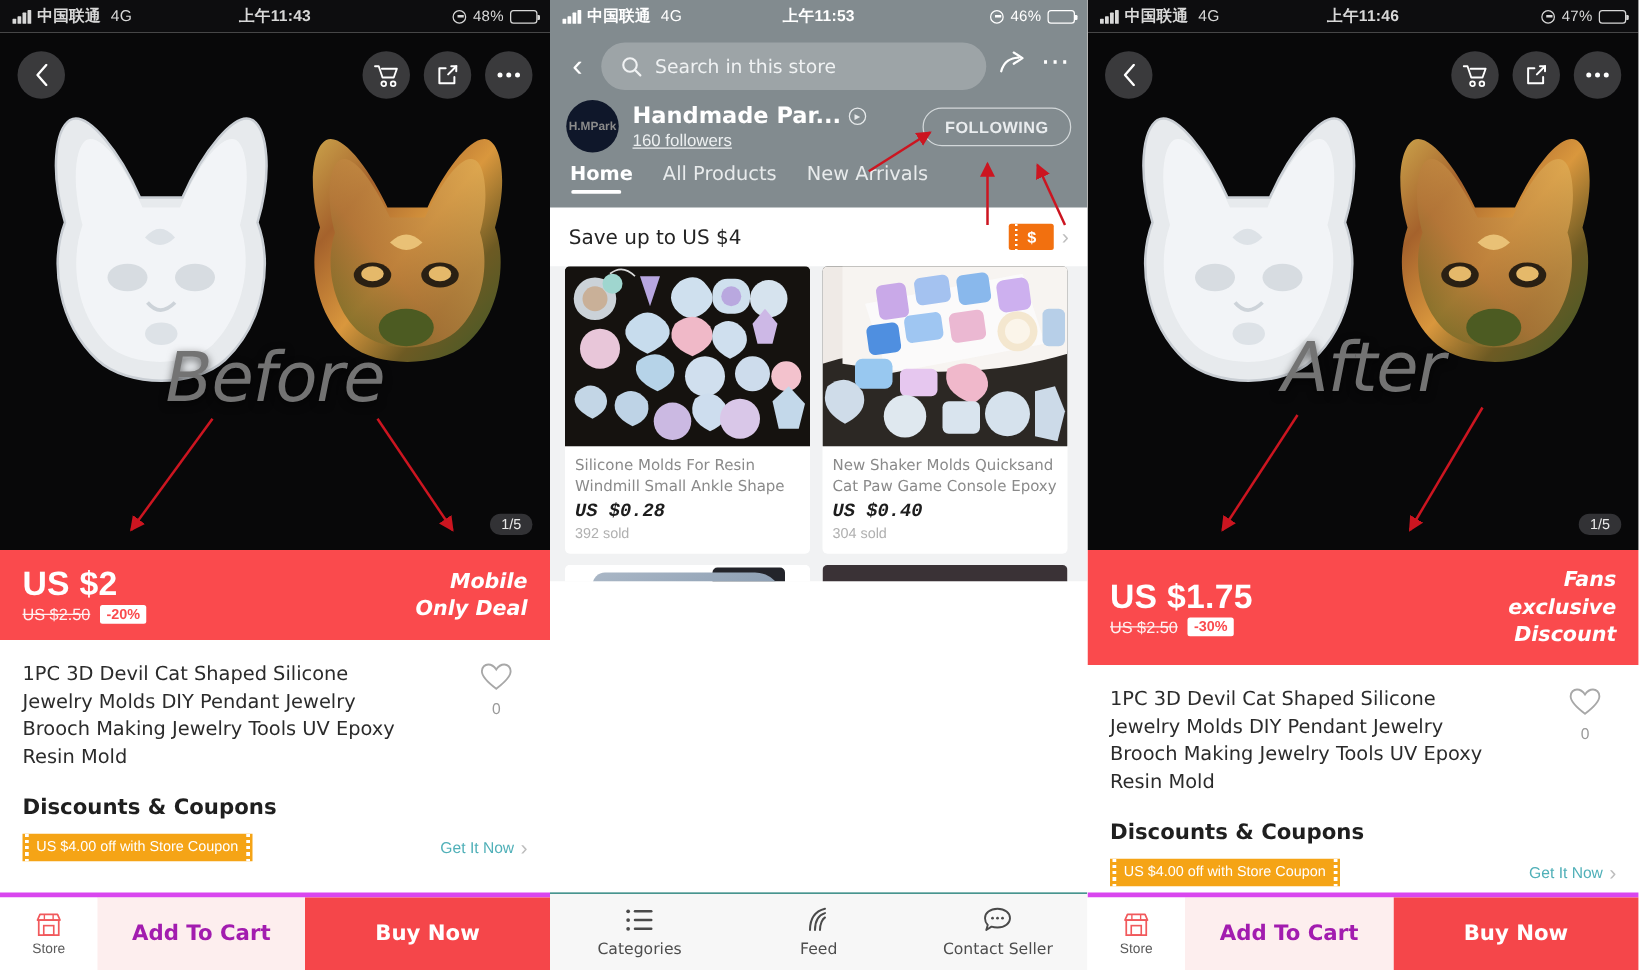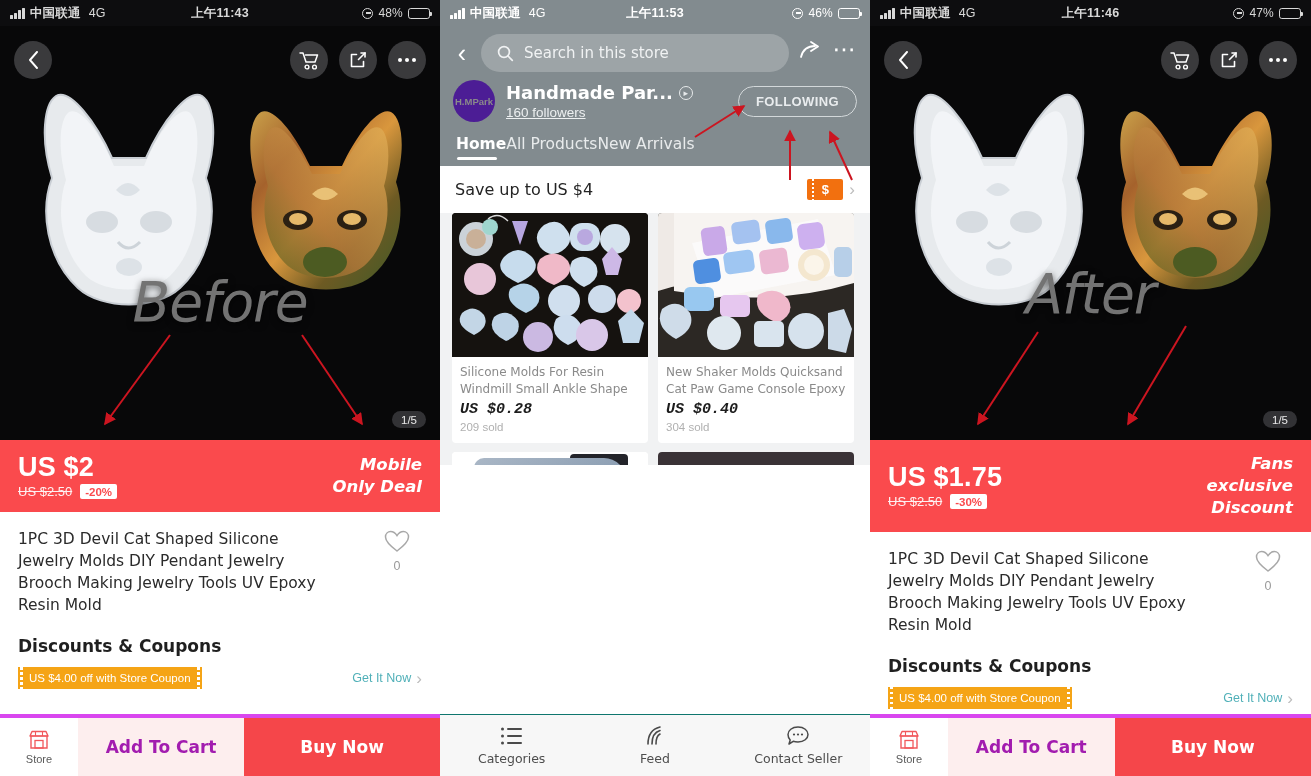--- a/index.html
+++ b/index.html
@@ -155,39 +155,39 @@
   .search-pill {
     flex: 1; height: 38px; border-radius: 19px; background: rgba(255,255,255,.22);
     display:flex; align-items:center; gap: 10px; padding: 0 16px; color:#eef1f2;
   }
   .search-pill .ph { font-size: 15px; color:#f0f2f3; font-family:"DejaVu Sans", sans-serif; }
   .sh-icon { color:#fff; flex:none; }
   .sh-dots { color:#fff; font-size: 23px; letter-spacing: 1.5px; line-height: .6; flex:none; padding-bottom: 7px; }
 
   .sh-row2 { display:flex; align-items:center; padding: 2px 13px 6px 13px; gap: 11px; }
   .avatar {
-    width: 42px; height: 42px; border-radius: 50%; background:#4c1d95;
+    width: 42px; height: 42px; border-radius: 50%; background:#0f172a;
     display:flex; align-items:center; justify-content:center;
     font-size: 9.5px; font-weight:700; color:#8a8a8a; flex:none;
     font-family: "Liberation Sans", sans-serif;
   }
   .store-meta { display:flex; flex-direction:column; gap:2px; }
   .store-name-row { display:flex; align-items:center; gap: 6px; }
   .store-name { font-size: 18px; font-weight: 700; color:#fff; font-family:"DejaVu Sans", sans-serif; }
   .info-circ {
     width: 14px; height: 14px; border-radius:50%; border: 1.3px solid #e7eaeb;
     display:flex;align-items:center;justify-content:center; color:#e7eaeb; font-size: 9px;
   }
   .followers { font-size: 13.5px; color:#edf0f1;text-decoration:underline; }
   .follow-btn {
     margin-left:auto; border: 1.3px solid #d3d8da; border-radius: 16px;
     padding: 7px 17px; color:#e9ecee; font-size: 13px; font-weight: 700;
     letter-spacing: .4px; flex:none;
   }
-  .sh-tabs { display:flex; align-items:center; padding: 2px 16px 0 16px; height: 38px; }
+  .sh-tabs { display:flex; align-items:flex-start; gap: 24px; padding: 2px 16px 0 16px; height: 38px; }
   .tab { color:#e8ebec; font-size: 15.5px; padding-bottom: 9px; position:relative; font-family:"DejaVu Sans", sans-serif; }
   .tab.active { font-weight: 700; color:#fff; }
   .tab.active:after {
     content:""; position:absolute; left: 1px; right: 9px; bottom: 2px; height: 3px;
     background:#fff; border-radius: 2px;
   }
 
   
   .save-bar {
     display:flex; align-items:center; padding: 13px 15px; background:#fff;
@@ -495,21 +495,21 @@
               <circle cx="86" cy="124" r="15" fill="#cbb9e2"></circle>
               <path d="M104 106 q14 -10 24 4 q6 14 -12 22 q-20 -10 -12 -26z" fill="#cdddee"></path>
               <circle cx="140" cy="122" r="16" fill="#d9c7e8"></circle>
               <path d="M166 108 l13 -12 l13 14 l-5 20 l-16 0z" fill="#c3d8ea"></path>
               <path d="M36 6 q10 -8 20 2" fill="none" stroke="#d9d9d9" stroke-width="1.4"></path>
             </svg>
           </div>
           <div class="card-body">
             <div class="card-title">Silicone Molds For Resin Windmill Small Ankle Shape UV ...</div>
             <div class="card-price">US $0.28</div>
-            <div class="card-sold">209 sold</div>
+            <div class="card-sold">392 sold</div>
           </div>
         </div>
 
         <div class="card">
           <div class="card-img" style="background:#2b2824;">
             <svg viewBox="0 0 196 144" style="position:absolute;inset:0;width:100%;height:100%">
               <rect width="196" height="144" fill="#efeae6"></rect>
               <path d="M0 78 q50 -16 100 -4 q50 12 96 -6 L196 144 L0 144 Z" fill="#2c2824"></path>
               <path d="M16 0 L196 0 L196 70 q-80 24 -180 8 Z" fill="#f7f4f1"></path>
               <path d="M34 30 L160 6 L178 62 L52 86 Z" fill="#fbfafa" opacity=".95"></path>

